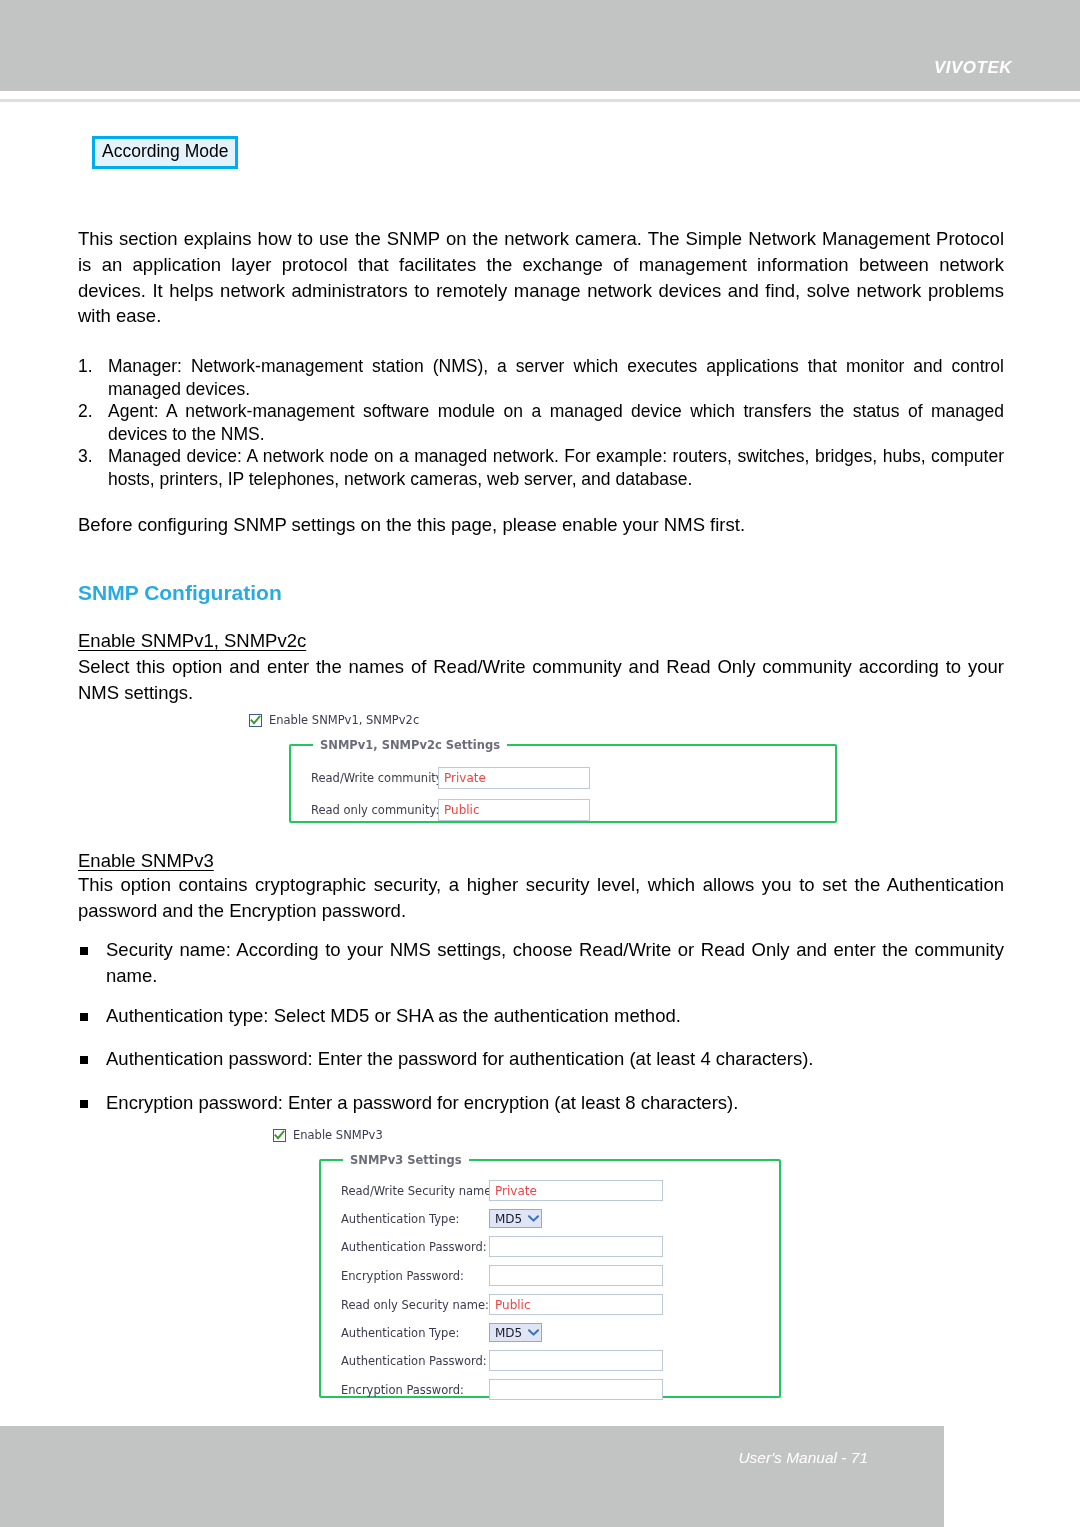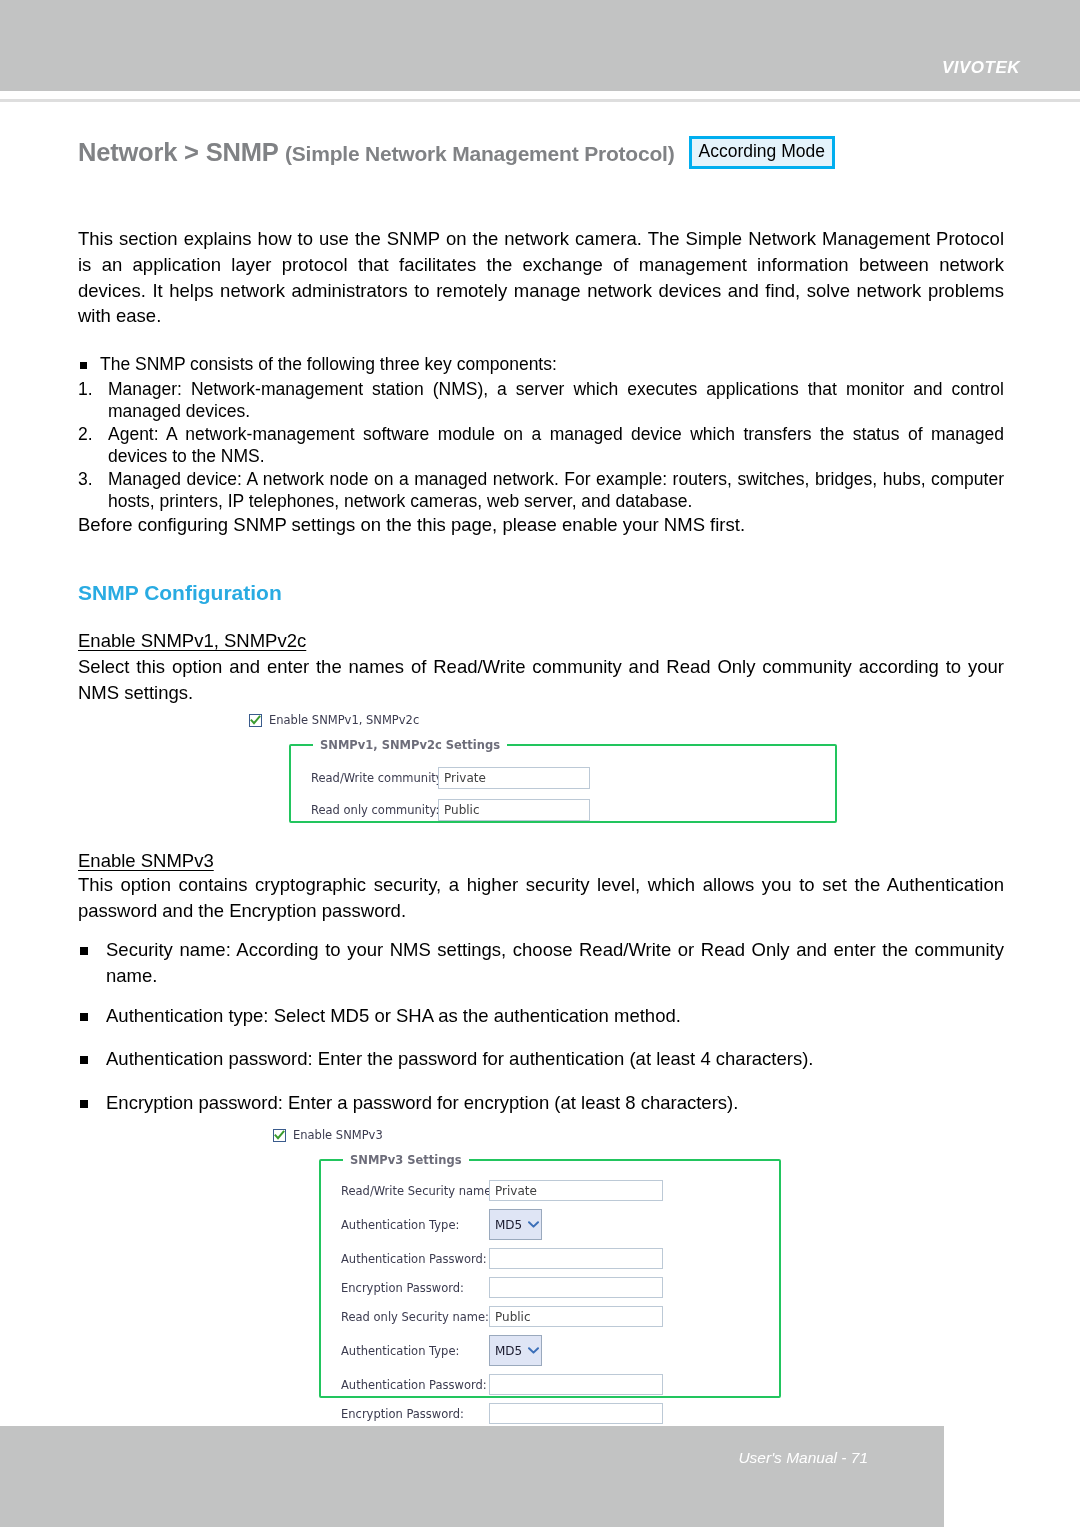--- a/index.html
+++ b/index.html
@@ -18,21 +18,21 @@
   
   .header-band {
     position: absolute;
     top: 0; left: 0;
     width: 1080px;
     height: 91px;
     background: #c2c3c3;
   }
   .brand {
     position: absolute;
-    right: 60px;
+    right: 68px;
     top: 58px;
     font-size: 17px;
     font-weight: bold;
     font-style: italic;
     color: #ffffff;
     letter-spacing: 0.5px;
     margin-left: 44px;
   }
   .header-rule {
     position: absolute;
@@ -212,36 +212,36 @@
   .field-label {
     font-size: 11.5px;
     color: #3b3b4f;
     white-space: nowrap;
   }
   .text-input {
     border: 1px solid #bcc9d6;
     background: #ffffff;
     box-sizing: border-box;
     font-size: 12px;
-    color: #404040;
+    color: #ef4444;
     padding: 2px 5px;
     display: flex;
     align-items: center;
     font-family: "DejaVu Sans", sans-serif;
   }
   .dropdown {
     border: 1px solid #9aa9bd;
     background: #dfe5f5;
     box-sizing: border-box;
     font-size: 12px;
     color: #1a1a2e;
     display: inline-flex;
     align-items: center;
     padding: 0 2px 0 5px;
-    height: 31px;
+    height: 19px;
   }
   .dropdown .dd-label { margin-right: 5px; }
   .dropdown .dd-arrow {
     width: 14px;
     height: 15px;
     display: flex;
     align-items: center;
     justify-content: center;
   }
 
@@ -265,30 +265,28 @@
   }
 </style>
 </head>
 <body>
 
 <div class="header-band"></div>
 <div class="brand">VIVOTEK</div>
 <div class="header-rule"></div>
 
 <div class="title-row">
-  <div class="page-title"><span>Network &gt; SNMP </span><span class="sub">(Simple Network Management Protocol)</span></div>
   <div class="mode-badge">According Mode</div>
 </div>
 
 <div class="content">
 
   <div class="para" style="top:226px;">This section explains how to use the SNMP on the network camera. The Simple Network Management Protocol is an application layer protocol that facilitates the exchange of management information between network devices. It helps network administrators to remotely manage network devices and find, solve network problems with ease.</div>
 
   <div class="list-block" style="top:353px;">
-    <div class="sq-item">The SNMP consists of the following three key components:</div>
     <div class="num-item" style="margin-top:2px;">
       <span class="num">1.</span><span>Manager: Network-management station (NMS), a server which executes applications that monitor and control managed devices.</span>
     </div>
     <div class="num-item" style="margin-top:0px;">
       <span class="num">2.</span><span>Agent: A network-management software module on a managed device which transfers the status of managed devices to the NMS.</span>
     </div>
     <div class="num-item" style="margin-top:0px;">
       <span class="num">3.</span><span>Managed device: A network node on a managed network. For example: routers, switches, bridges, hubs, computer hosts, printers, IP telephones, network cameras, web server, and database.</span>
     </div>
   </div>

